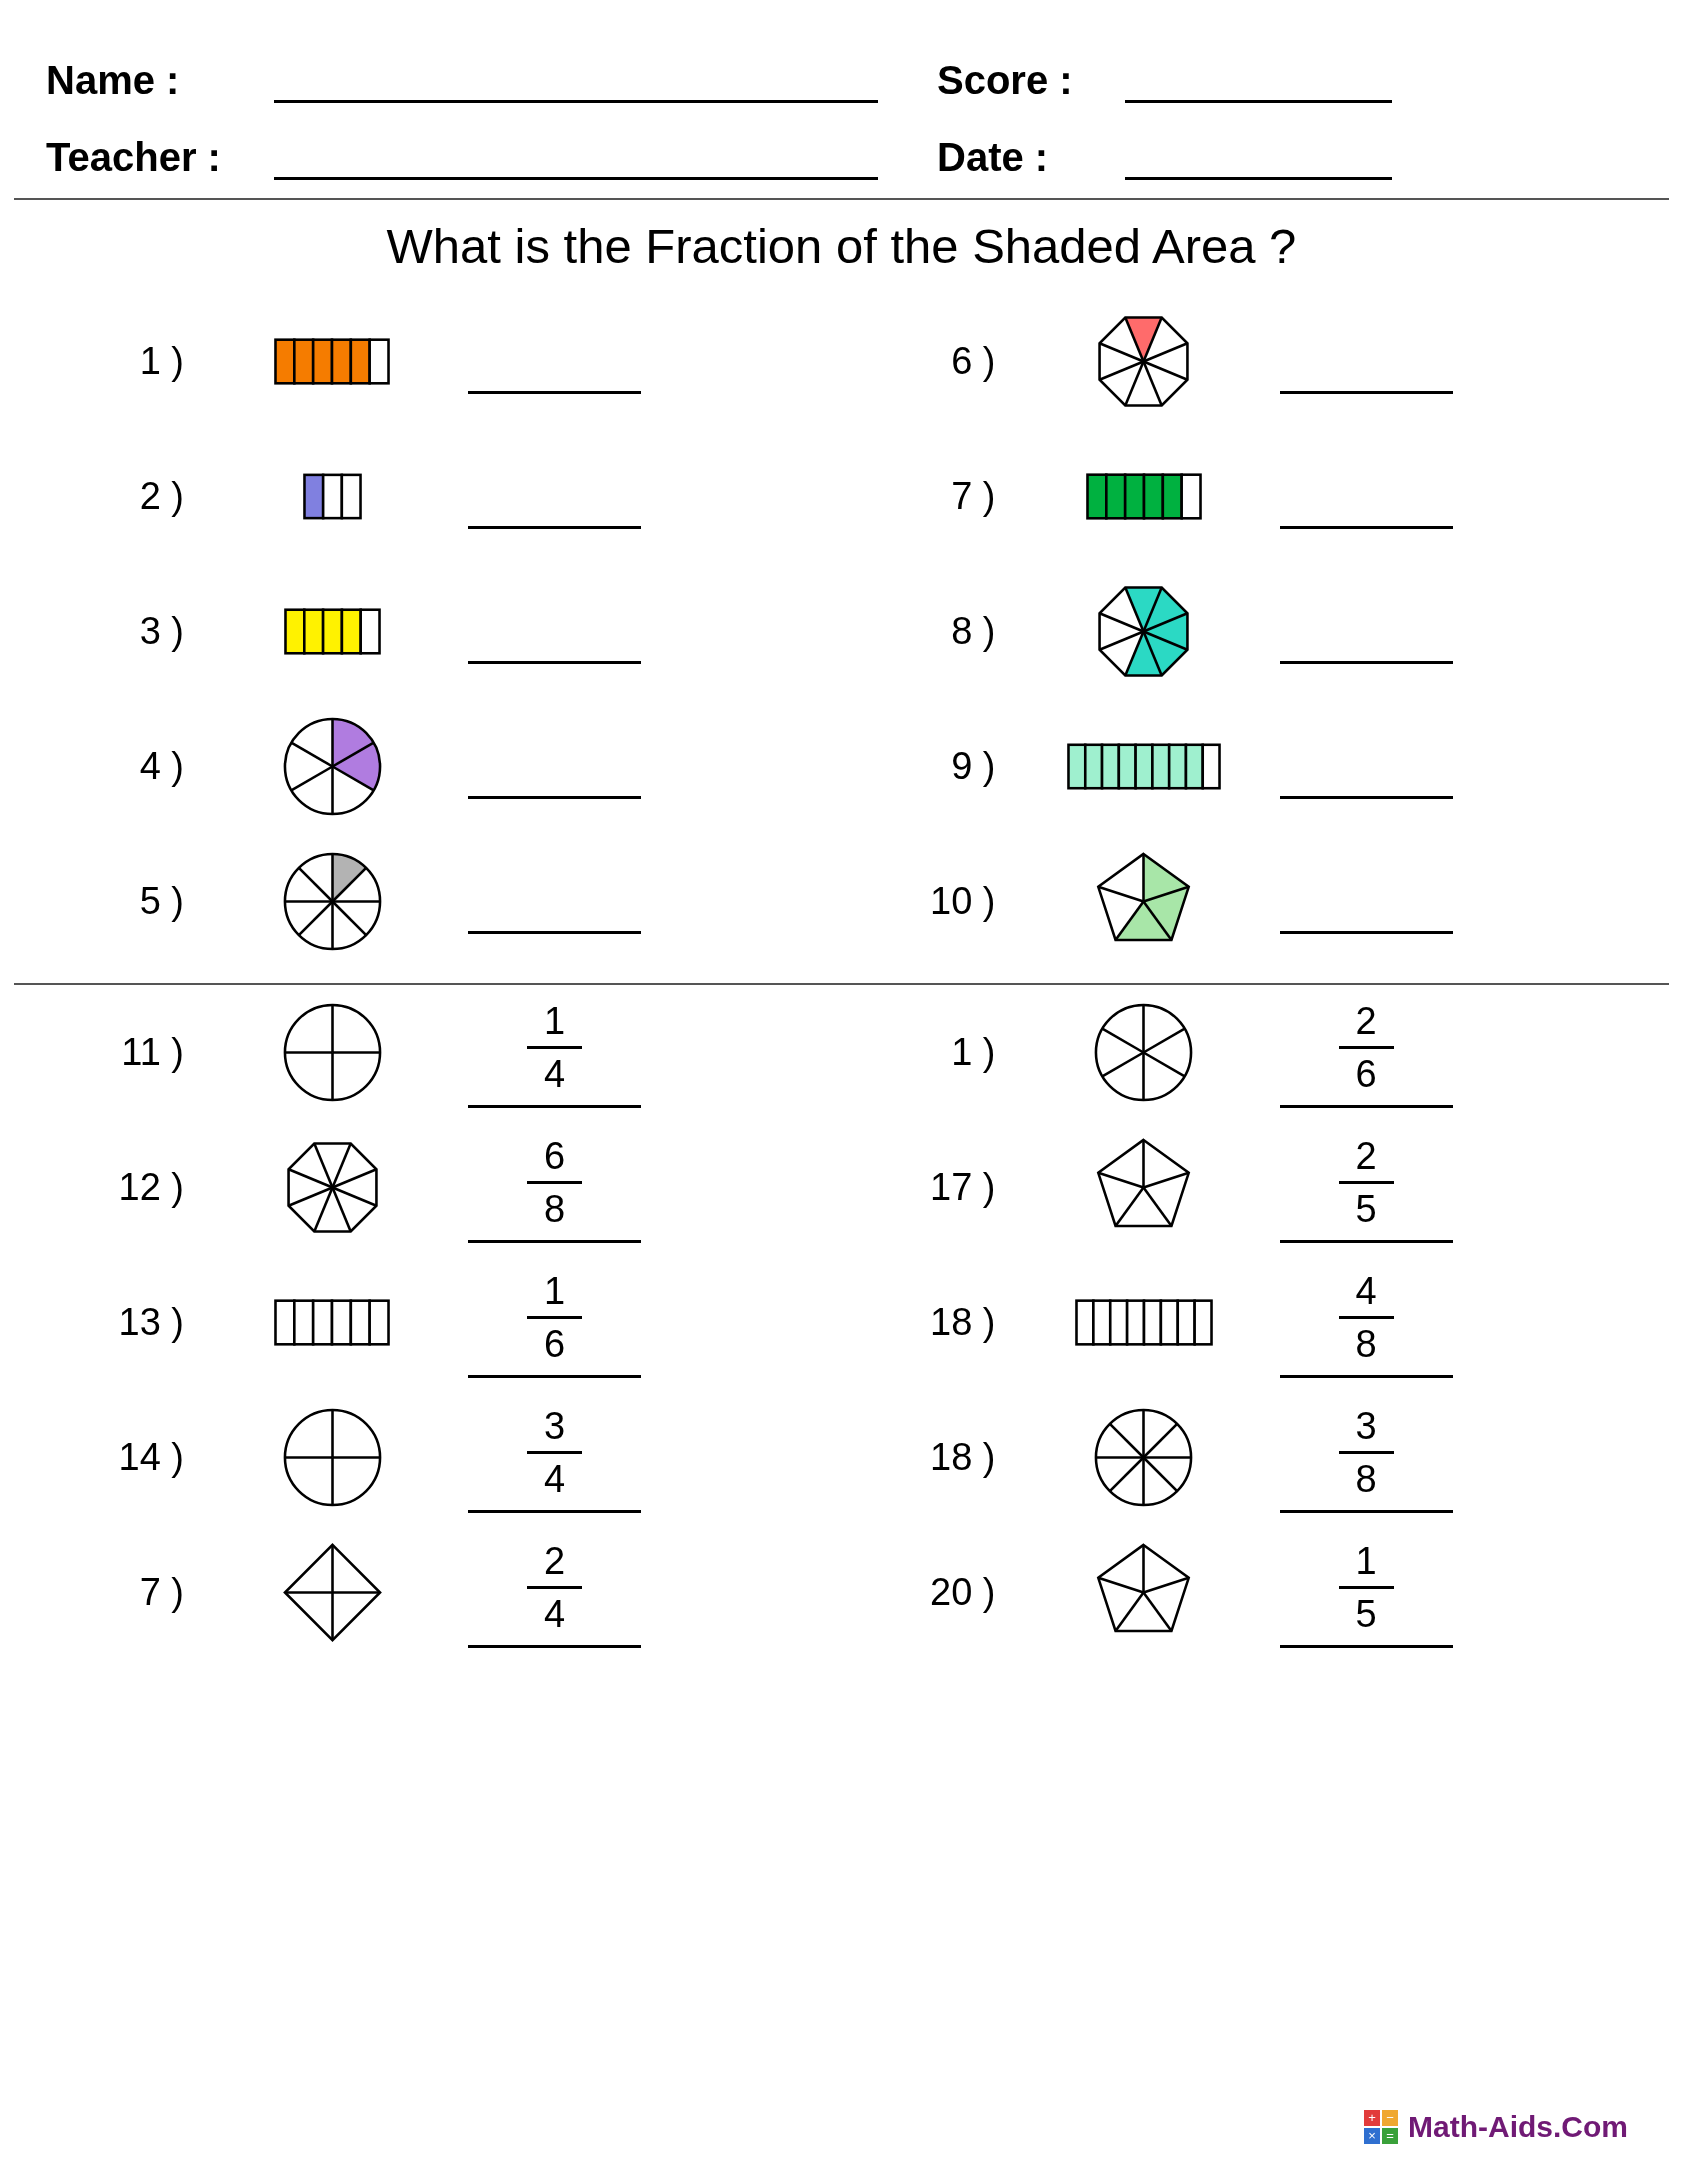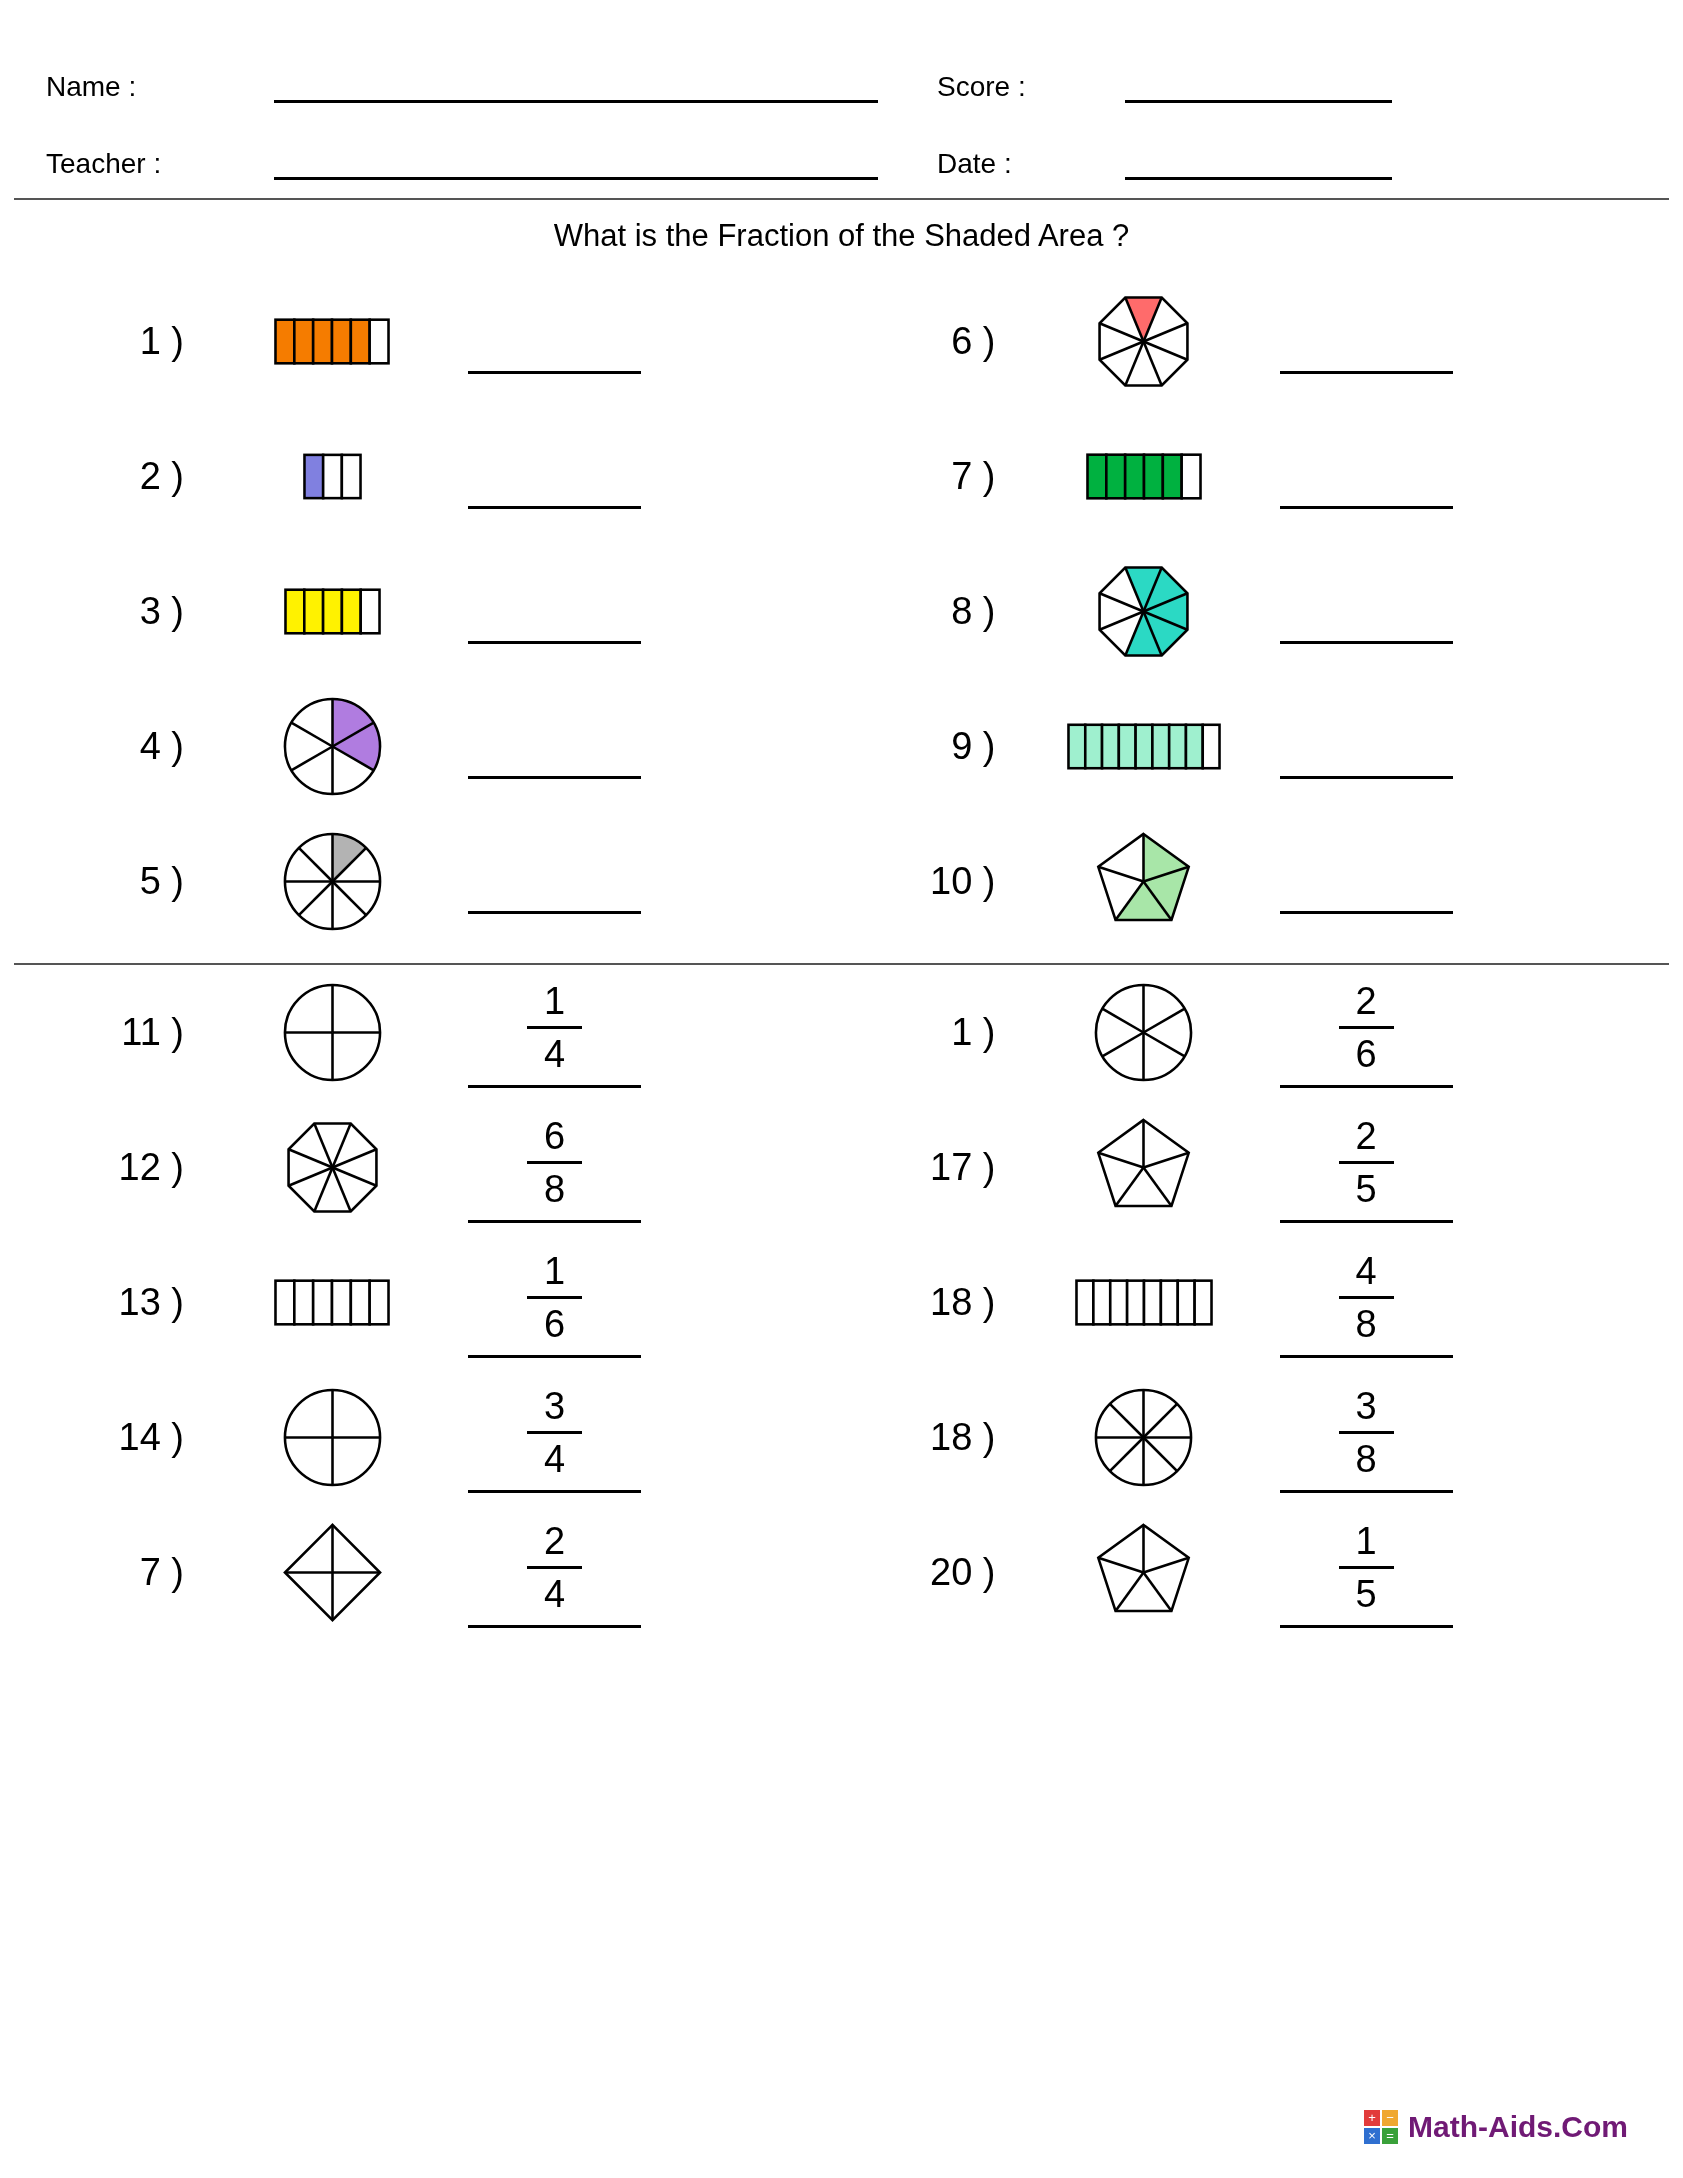--- a/index.html
+++ b/index.html
@@ -26,40 +26,41 @@
   
   .header {
     padding: 26px 46px 0 46px;
   }
   .header-row {
     display: flex;
     align-items: flex-end;
     height: 77px;
   }
   .hdr-label {
-    font-size: 28px;
+    font-size: 40px;
     white-space: nowrap;
+    font-weight: bold;
   }
   .hdr-line {
     border-bottom: 3px solid #000;
     height: 44px;
   }
   .name-label { width: 228px; }
   .name-line { width: 604px; margin-right: 59px; }
   .score-label { width: 188px; margin-top: 33px; }
   .score-line { width: 267px; }
 
   .divider {
     border-top: 2px solid #555;
     margin: 18px 14px 0 14px;
   }
 
   .section-title {
     text-align: center;
-    font-size: 31px;
+    font-size: 49px;
     margin: 18px 0 20px 0;
   }
 
   
   .grid {
     display: flex;
     flex-wrap: wrap;
     padding: 0 30px;
   }
   .cell {

